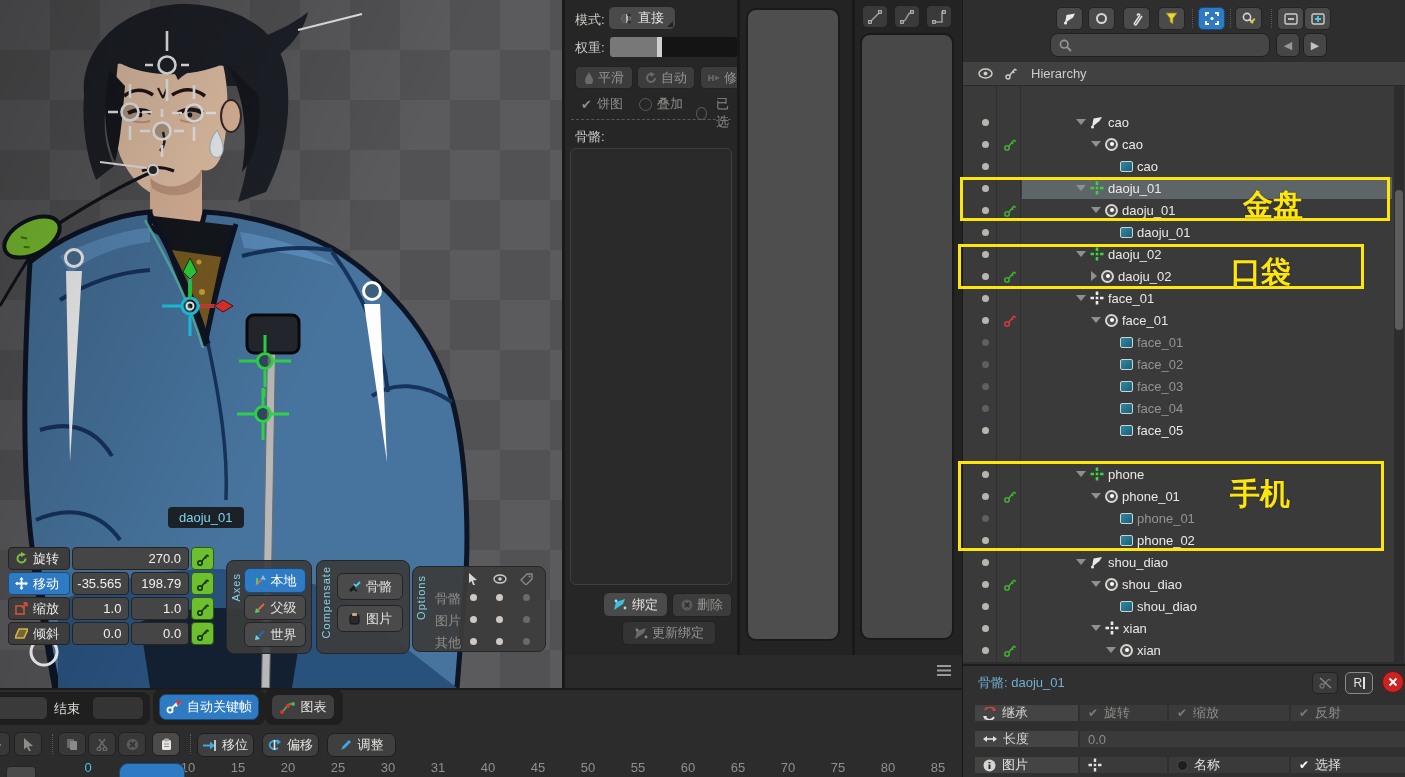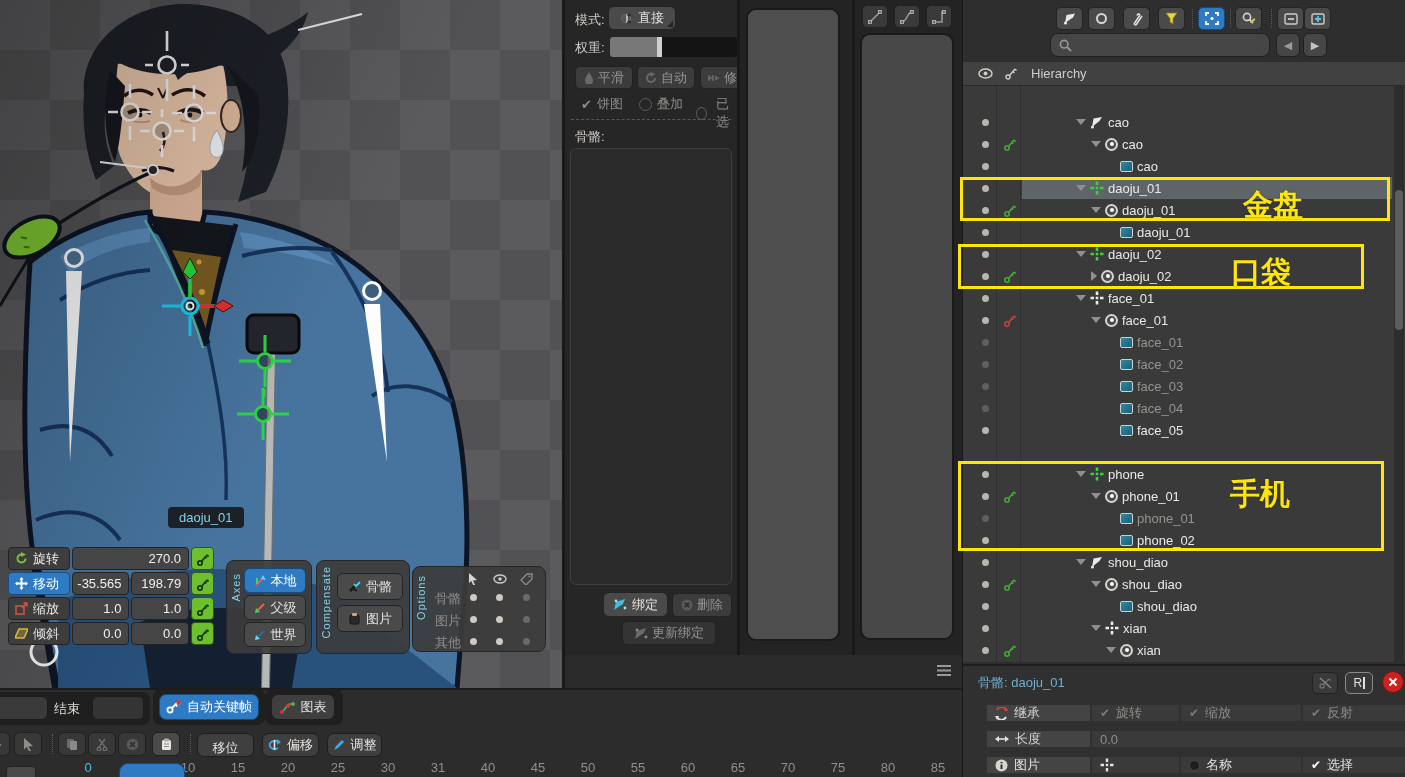--- a/index.html
+++ b/index.html
@@ -91,21 +91,21 @@
   .ti-slot>span{position:absolute;left:2.5px;top:2.5px;width:4px;height:4px;border-radius:50%;background:#fff;}
   .ann{position:absolute;border:3px solid #ffe60a;pointer-events:none;}
   .ann-text{position:absolute;color:#ffe60a;font-size:30px;font-weight:bold;pointer-events:none;
     text-shadow:0 0 2px rgba(0,0,0,.4);}
   #scrollbar{position:absolute;left:431px;top:86px;width:10px;height:576px;background:#2d2d2d;}
   #scrollbar .thumb{position:absolute;left:1px;top:104px;width:8px;height:140px;background:#5d5d5d;border-radius:4px;}
 
   
   #props{position:absolute;left:0;top:664px;width:442px;height:113px;background:#303030;border-top:2px solid #1e1e1e;}
   .pcell{position:absolute;height:16px;background:#3a3a3a;display:flex;align-items:center;gap:6px;
-    padding-left:8px;font-size:13px;color:#8f8c88;margin-left:12px;}
+    padding-left:8px;font-size:13px;color:#8f8c88;}
   .pcell.lab{background:#444;color:#d8d5d1;}
   .chk{font-size:12px;color:#7c7975;}
   .chk.bright{color:#fff;}
 </style>
 </head>
 <body>
 
 <div id="stage">
 
   <div id="viewport" class="abs">
@@ -541,37 +541,37 @@
         </svg>
     </div>
     <div class="tl-icon-btn" style="left:152px;top:42px;background:#4a4a4a;">
       <svg width="11" height="13" viewBox="0 0 11 13">
           <rect x="1" y="2" width="9" height="10" rx="1.5" fill="#e8e5e1"></rect>
           <rect x="3" y="0.5" width="5" height="3" rx="1" fill="#b0aca7"></rect>
           <path d="M3,6 h5 M3,8.5 h5" stroke="#8a8a8a" stroke-width="1"></path>
         </svg>
     </div>
     <div class="abs" style="left:190px;top:44px;height:20px;border-left:1px dotted #5a5a5a;"></div>
-    <div class="tl-btn" style="left:197px;top:43px;width:57px;height:24px;flex-direction:column;">
+    <div class="tl-btn" style="left:197px;top:43px;width:57px;height:24px;">
       <svg width="13" height="11" viewBox="0 0 13 11">
           <path d="M0,5.5 H8" stroke="#3fa9e0" stroke-width="2"></path>
           <polygon points="7,1.5 12,5.5 7,9.5" fill="#3fa9e0"></polygon>
           <path d="M12,0 V11" stroke="#e8e5e1" stroke-width="1.6"></path>
         </svg>
       <span>移位</span>
     </div>
     <div class="tl-btn" style="left:262px;top:43px;width:57px;height:24px;">
       <svg width="13" height="12" viewBox="0 0 13 12">
           <path d="M10,3 A5,4 0 1 0 10,9" stroke="#3fa9e0" stroke-width="1.8" fill="none"></path>
           <polygon points="9,0 13,3 9,6" fill="#3fa9e0"></polygon>
           <path d="M6.5,1 V11" stroke="#e8e5e1" stroke-width="1.6"></path>
         </svg>
       <span>偏移</span>
     </div>
-    <div class="tl-btn" style="left:327px;top:43px;width:55px;height:24px;">
+    <div class="tl-btn" style="left:327px;top:43px;width:69px;height:24px;">
       <svg width="12" height="12" viewBox="0 0 12 12">
           <path d="M1,11 L3,7 L9,1 L11,3 L5,9 Z" fill="#3fa9e0"></path>
         </svg>
       <span>调整</span>
     </div>
 
     <div class="abs" style="left:0;top:70px;width:962px;height:19px;">
         <span class="tick first" style="left: 88px;">0</span>
         <span class="tick" style="left: 138px;">5</span>
         <span class="tick" style="left: 188px;">10</span>

